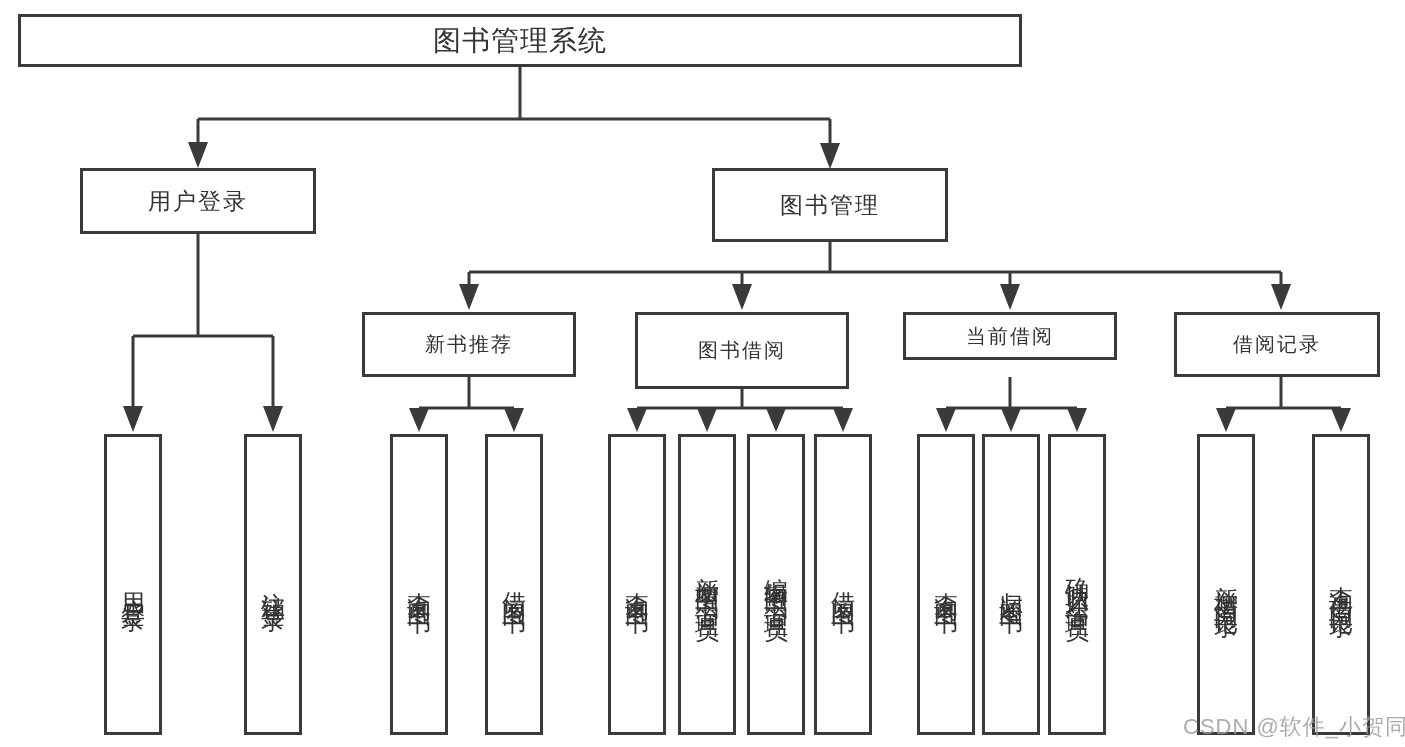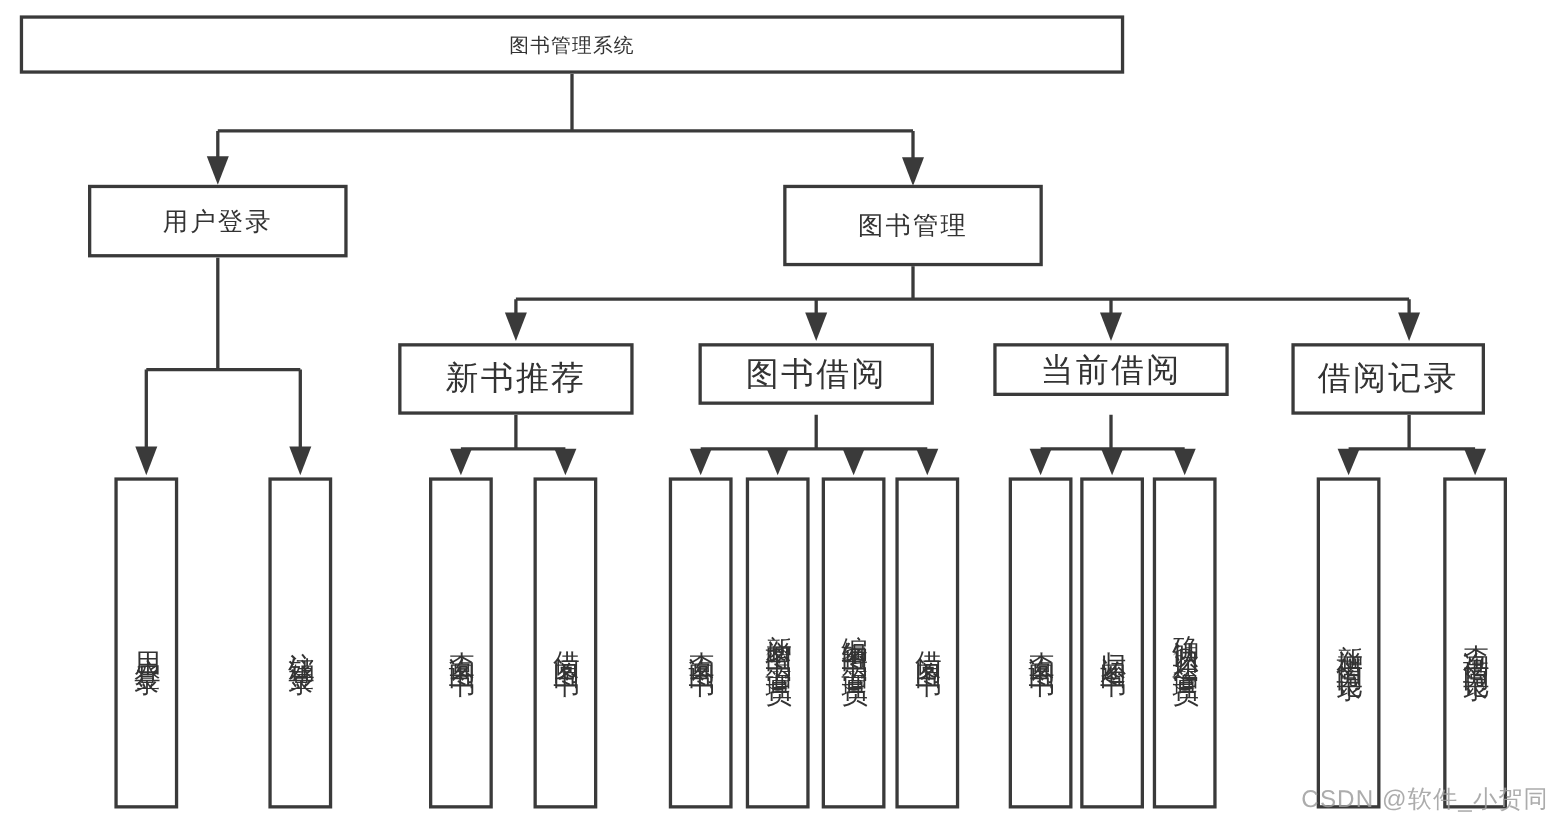--- a/index.html
+++ b/index.html
@@ -15,23 +15,23 @@
     position:absolute;
     box-sizing:border-box;
     border:3px solid #3a3a3a;
     background:#ffffff;
     display:flex;
     align-items:center;
     justify-content:center;
     color:#333333;
     z-index:2;
   }
-  .root{font-size:18px;letter-spacing:1px;}
+  .root{font-size:28px;letter-spacing:1px;}
   .branch{font-size:23px;letter-spacing:2px;}
-  .group{font-size:30px;letter-spacing:2px;}
+  .group{font-size:20px;letter-spacing:2px;}
   .leaf{
     writing-mode:vertical-rl;
     text-orientation:mixed;
     font-size:24px;
     letter-spacing:6px;
     line-height:1;
     padding:6px 0;
   }
   .watermark{
     position:absolute;
@@ -94,23 +94,23 @@
       <polygon points="1331,408 1351,408 1341,432"></polygon>
     </g>
   </svg>
 
   <div class="box root" style="left:18px;top:14px;width:1004px;height:53px">图书管理系统</div>
 
   <div class="box branch" style="left:80px;top:168px;width:236px;height:66px">用户登录</div>
   <div class="box branch" style="left:712px;top:168px;width:236px;height:74px">图书管理</div>
 
   <div class="box group" style="left:362px;top:312px;width:214px;height:65px">新书推荐</div>
-  <div class="box group" style="left:635px;top:312px;width:214px;height:56px">图书借阅</div>
+  <div class="box group" style="left:635px;top:312px;width:214px;height:77px">图书借阅</div>
   <div class="box group" style="left:903px;top:312px;width:214px;height:48px">当前借阅</div>
-  <div class="box group" style="left:1174px;top:312px;width:176px;height:65px">借阅记录</div>
+  <div class="box group" style="left:1174px;top:312px;width:206px;height:65px">借阅记录</div>
 
   <div class="box leaf" style="left:104px;top:434px;width:58px;height:301px">用户登录</div>
   <div class="box leaf" style="left:244px;top:434px;width:58px;height:301px">注销登录</div>
 
   <div class="box leaf" style="left:390px;top:434px;width:58px;height:301px">查询图书</div>
   <div class="box leaf" style="left:485px;top:434px;width:58px;height:301px">借阅图书</div>
 
   <div class="box leaf" style="left:608px;top:434px;width:58px;height:301px">查询图书</div>
   <div class="box leaf" style="left:678px;top:434px;width:58px;height:301px">新增图书（管理员）</div>
   <div class="box leaf" style="left:747px;top:434px;width:58px;height:301px">编辑图书（管理员）</div>

